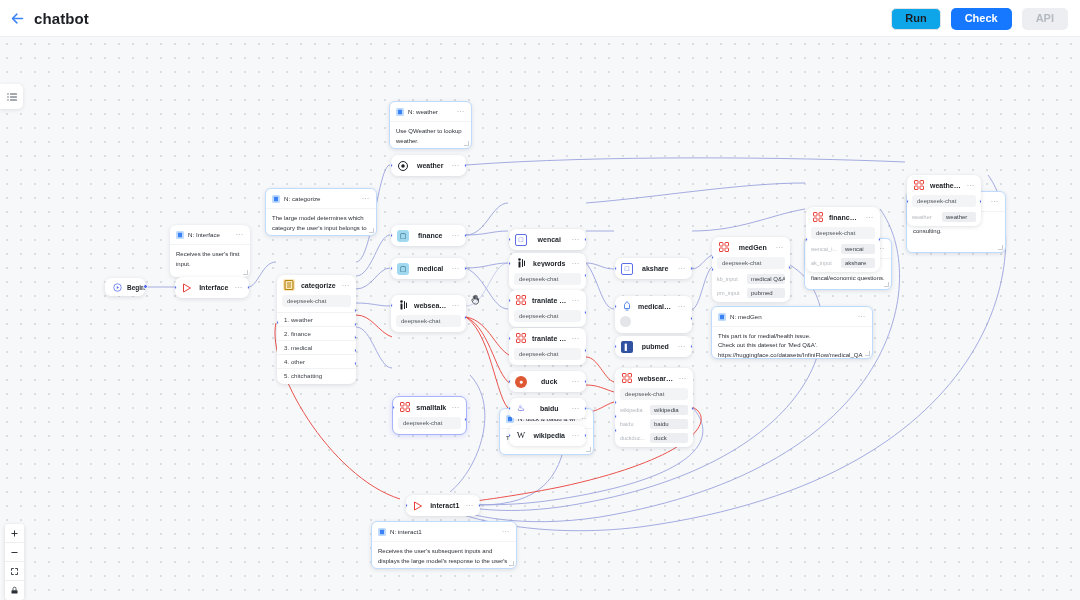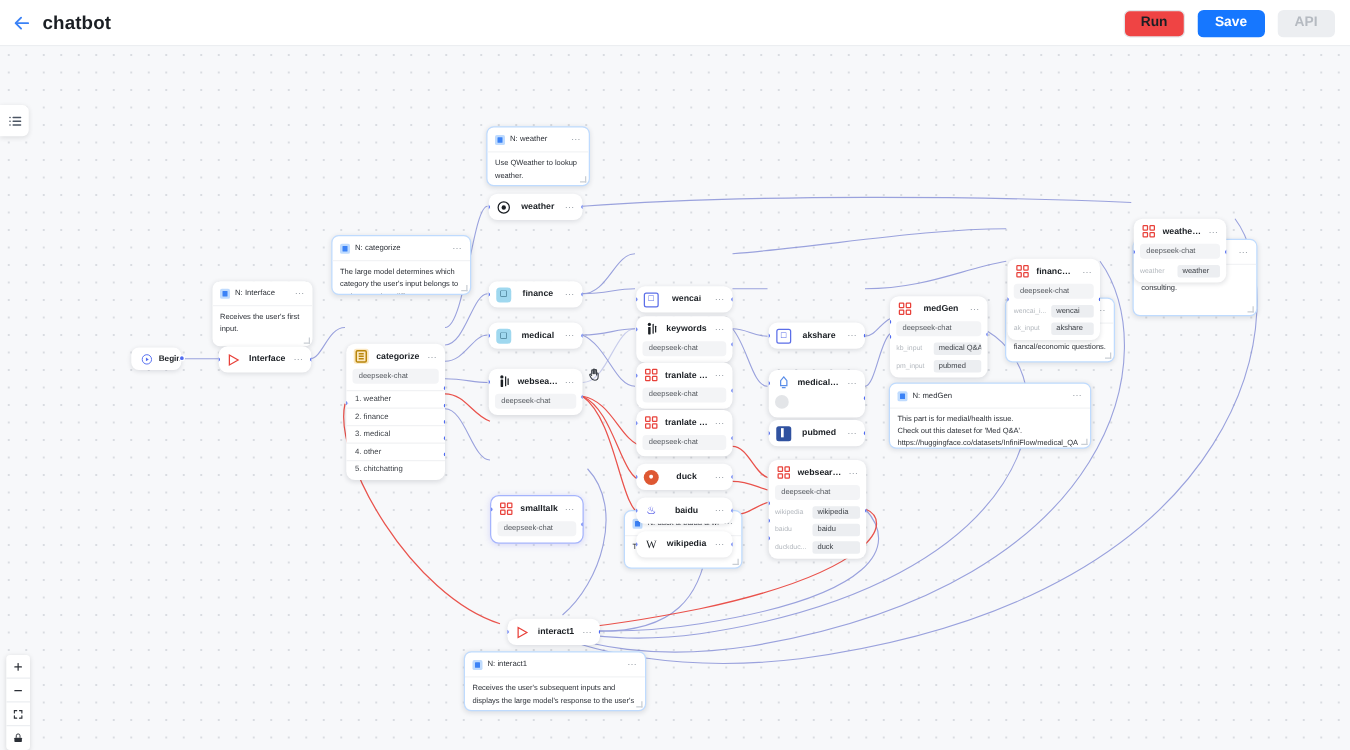--- a/index.html
+++ b/index.html
@@ -26,21 +26,21 @@
   .app-title { font-size: 15px; font-weight: bold; letter-spacing: .1px; color: #1b1f24; }
   .header-actions {
     position: absolute; right: 12px; top: 0; height: 37px;
     display: flex; align-items: center; gap: 10px;
   }
   .btn {
     height: 22px; min-width: 46px; padding: 0 13px; border-radius: 5px;
     font-size: 11px; font-weight: bold; display: flex; align-items: center; justify-content: center;
     cursor: pointer; border: 1px solid transparent; line-height: 1;
   }
-  .btn-run { background: #ef4444; color: #1b1f24; border-color: #e3e5e8; }
+  .btn-run { background: #0ea5e9; color: #1b1f24; border-color: #e3e5e8; }
   .btn-save { background: #1677ff; color: #ffffff; }
   .btn-api { background: #eceef1; color: #b5bac1; }
 
   
   .canvas {
     position: absolute; top: 37px; left: 0; width: 1080px; height: 563px;
     background-color: #f7f8fa;
     background-image: radial-gradient(#d9dce1 0.8px, transparent 0.8px);
     background-size: 14px 14px;
     overflow: hidden;
@@ -166,21 +166,21 @@
   <div class="header">
     <div class="back-btn">
       <svg viewBox="0 0 24 24" fill="none" stroke="currentColor" stroke-width="2.4" stroke-linecap="round" stroke-linejoin="round">
         <line x1="20" y1="12" x2="5" y2="12"></line>
           <polyline points="11 19 4 12 11 5"></polyline>
       </svg>
     </div>
     <div class="app-title">chatbot</div>
     <div class="header-actions">
       <div class="btn btn-run">Run</div>
-      <div class="btn btn-save">Save</div>
+      <div class="btn btn-save">Check</div>
       <div class="btn btn-api">API</div>
     </div>
   </div>
 
   <div class="canvas">
 
     <svg class="edges" viewBox="0 0 1080 563">
       <g fill="none" stroke="#8a93d8" stroke-width="0.9" opacity="0.85">
 
         <path d="M141,250 C155,250 160,250 175,250"></path>

